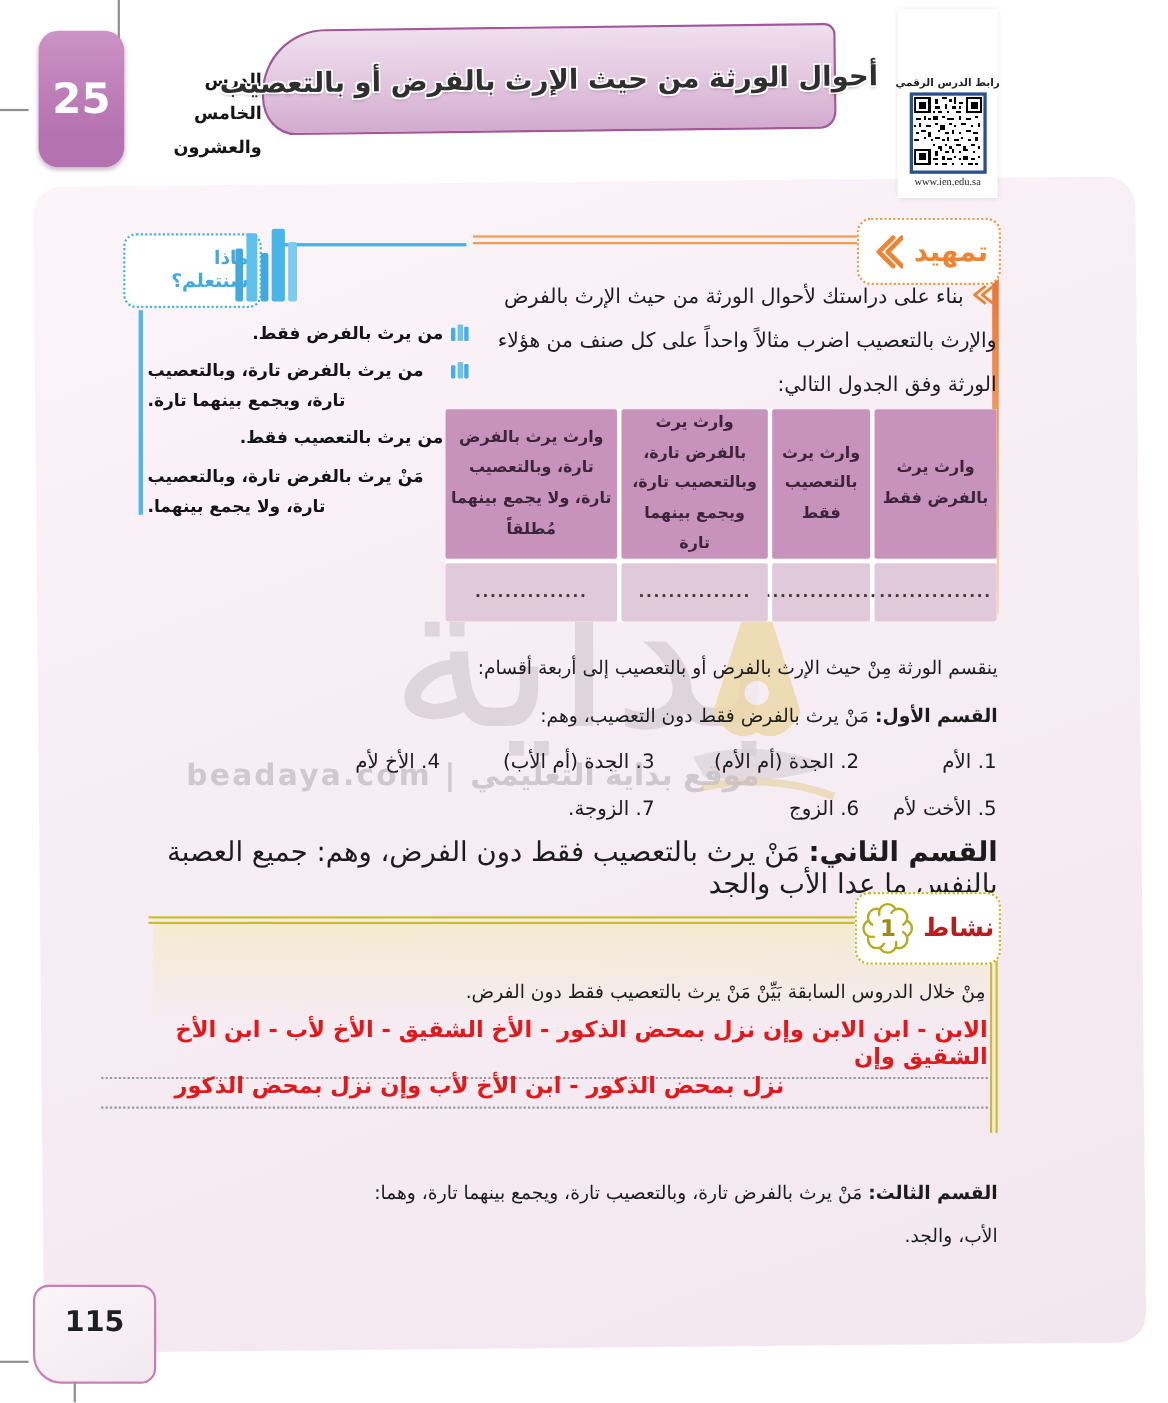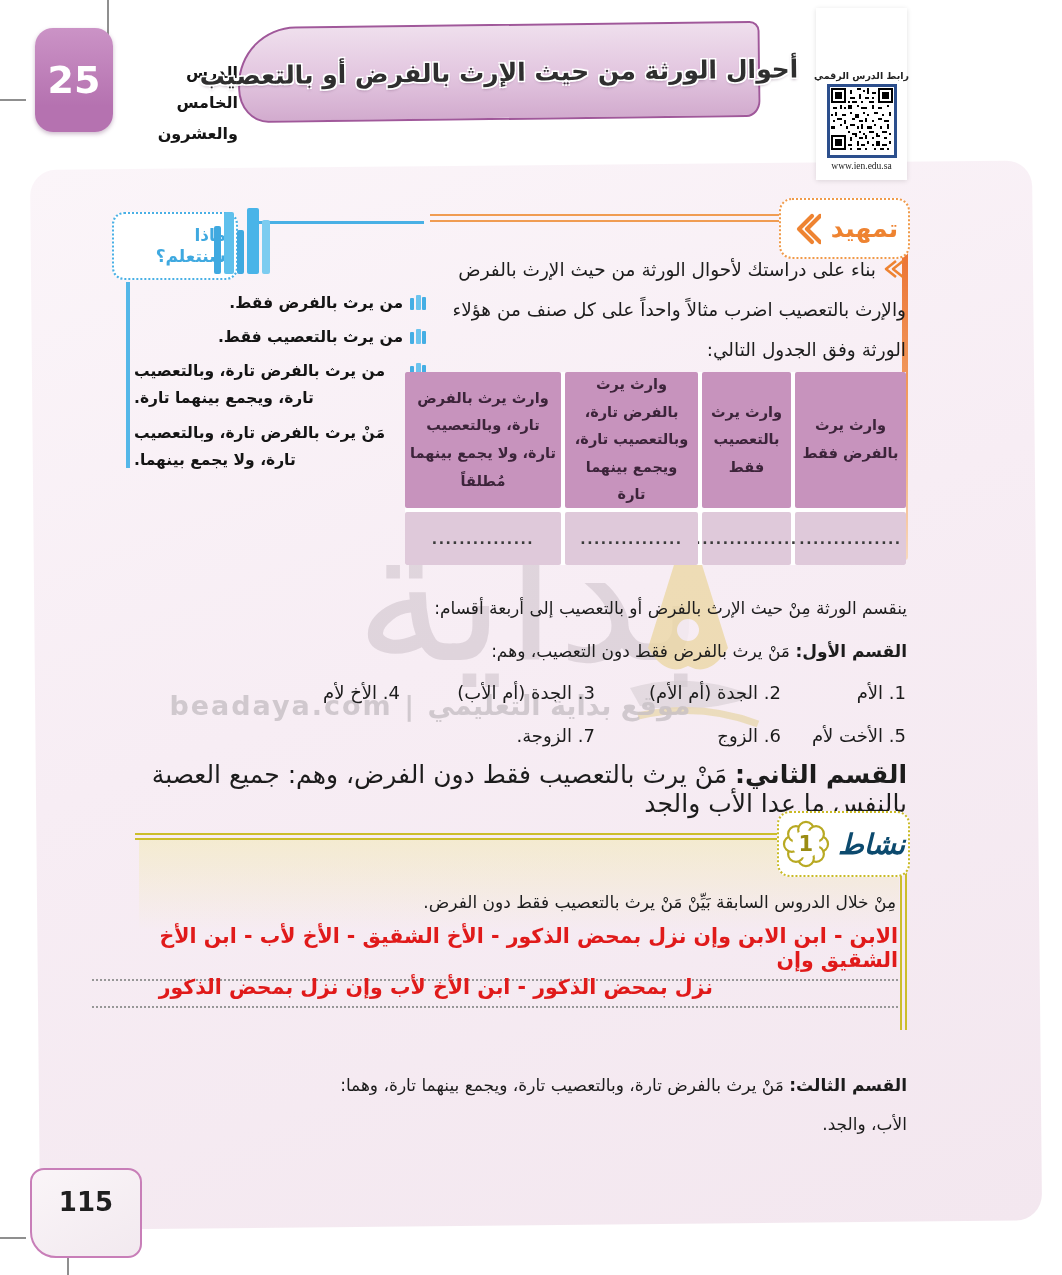--- a/index.html
+++ b/index.html
@@ -20,21 +20,21 @@
   .content-panel {
     left:30px; top:170px; width:1002px; height:1060px;
     background: linear-gradient(160deg,#fbf5f9 0%, #f7edf4 45%, #f3e7ef 100%);
     border-radius: 26px;
     transform: rotate(-0.55deg);
     transform-origin: 0 0;
   }
 
   
   .lesson-box {
-    left:35px; top:28px; width:78px; height:104px;
+    left:35px; top:28px; width:78px; height:124px;
     background: linear-gradient(180deg,#cb93c6 0%, #b572b0 75%);
     border-radius: 18px;
     box-shadow: 0 2px 4px rgba(110,60,105,.35);
     display:flex; align-items:center; justify-content:center;
     color:#fff; font-size:38px; font-weight:700;
   }
   .lesson-label {
     left:112px; top:58px; width:126px;
     direction: rtl; text-align: right;
     font-weight:700; font-size:16px; line-height:1.9; color:#151515;
@@ -169,21 +169,21 @@
   .act-right-border { left:900px; top:833px; width:7px; height:197px;
     border-left:2.2px solid #ccbe2b; border-right:2.2px solid #ccbe2b; z-index:2; }
   .act-glow { left:139px; top:840px; width:760px; height:90px;
     background: linear-gradient(180deg, rgba(242,234,180,.55), rgba(242,234,180,0)); z-index:1; }
   .act-badge {
     left:777px; top:811px; width:133px; height:66px;
     background:#fff; border:2.5px dotted #c9ba25; border-radius:13px;
     display:flex; align-items:center; justify-content:center; gap:8px;
     direction:rtl; z-index:3;
   }
-  .act-badge .act-label-text { color:#0c4a6e; font-weight:700; font-size:28px;font-style:italic; }
+  .act-badge .act-label-text { color:#b91c1c; font-weight:700; font-size:23px; }
   .flower-wrap { position:relative; width:48px; height:48px; }
   .flower-wrap .flower-num {
     position:absolute; inset:0; display:flex; align-items:center; justify-content:center;
     color:#9a8c13; font-weight:700; font-size:21px;
   }
   .act-prompt { left:150px; top:892px; width:746px; font-size:17px; font-weight:500; }
   .answer-line {
     direction:rtl; text-align:right; z-index:2;
     color:#e01a1a; font-weight:700; font-size:20.5px;
     border-bottom:2.4px dotted #979797; padding-bottom:7px;
@@ -359,29 +359,29 @@
         <i style="width:4px;height:12px;background:#45aee4;"></i>
       </span>
     <span>من يرث بالفرض فقط.</span>
   </div>
   <div class="learn-item">
     <span class="book-bullet">
         <i style="width:4px;height:13px;background:#45aee4;"></i>
         <i style="width:5px;height:15px;background:#6cc4ee;"></i>
         <i style="width:4px;height:12px;background:#45aee4;"></i>
       </span>
-    <span>من يرث بالتعصيب فقط.</span>
+    <span>من يرث بالفرض تارة، وبالتعصيب تارة، ويجمع بينهما تارة.</span>
   </div>
   <div class="learn-item">
     <span class="book-bullet">
         <i style="width:4px;height:13px;background:#45aee4;"></i>
         <i style="width:5px;height:15px;background:#6cc4ee;"></i>
         <i style="width:4px;height:12px;background:#45aee4;"></i>
       </span>
-    <span>من يرث بالفرض تارة، وبالتعصيب تارة، ويجمع بينهما تارة.</span>
+    <span>من يرث بالتعصيب فقط.</span>
   </div>
   <div class="learn-item">
     <span class="book-bullet">
         <i style="width:4px;height:13px;background:#45aee4;"></i>
         <i style="width:5px;height:15px;background:#6cc4ee;"></i>
         <i style="width:4px;height:12px;background:#45aee4;"></i>
       </span>
     <span>مَنْ يرث بالفرض تارة، وبالتعصيب تارة، ولا يجمع بينهما.</span>
   </div>
 </div>

